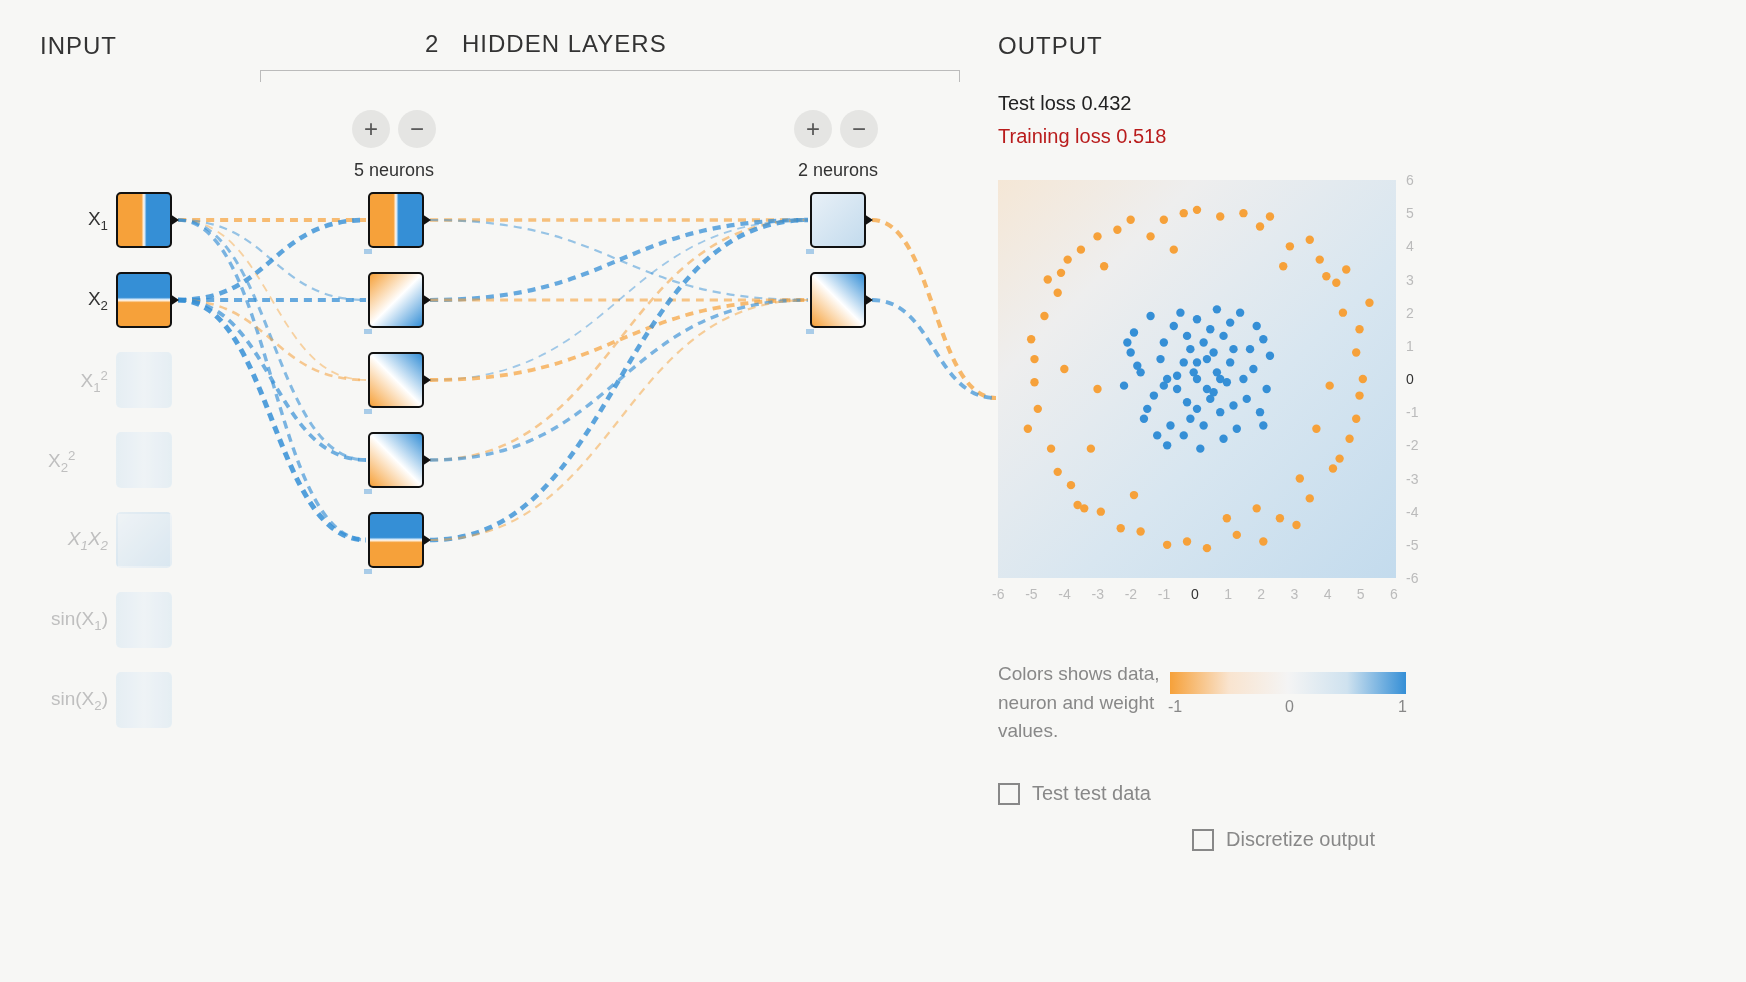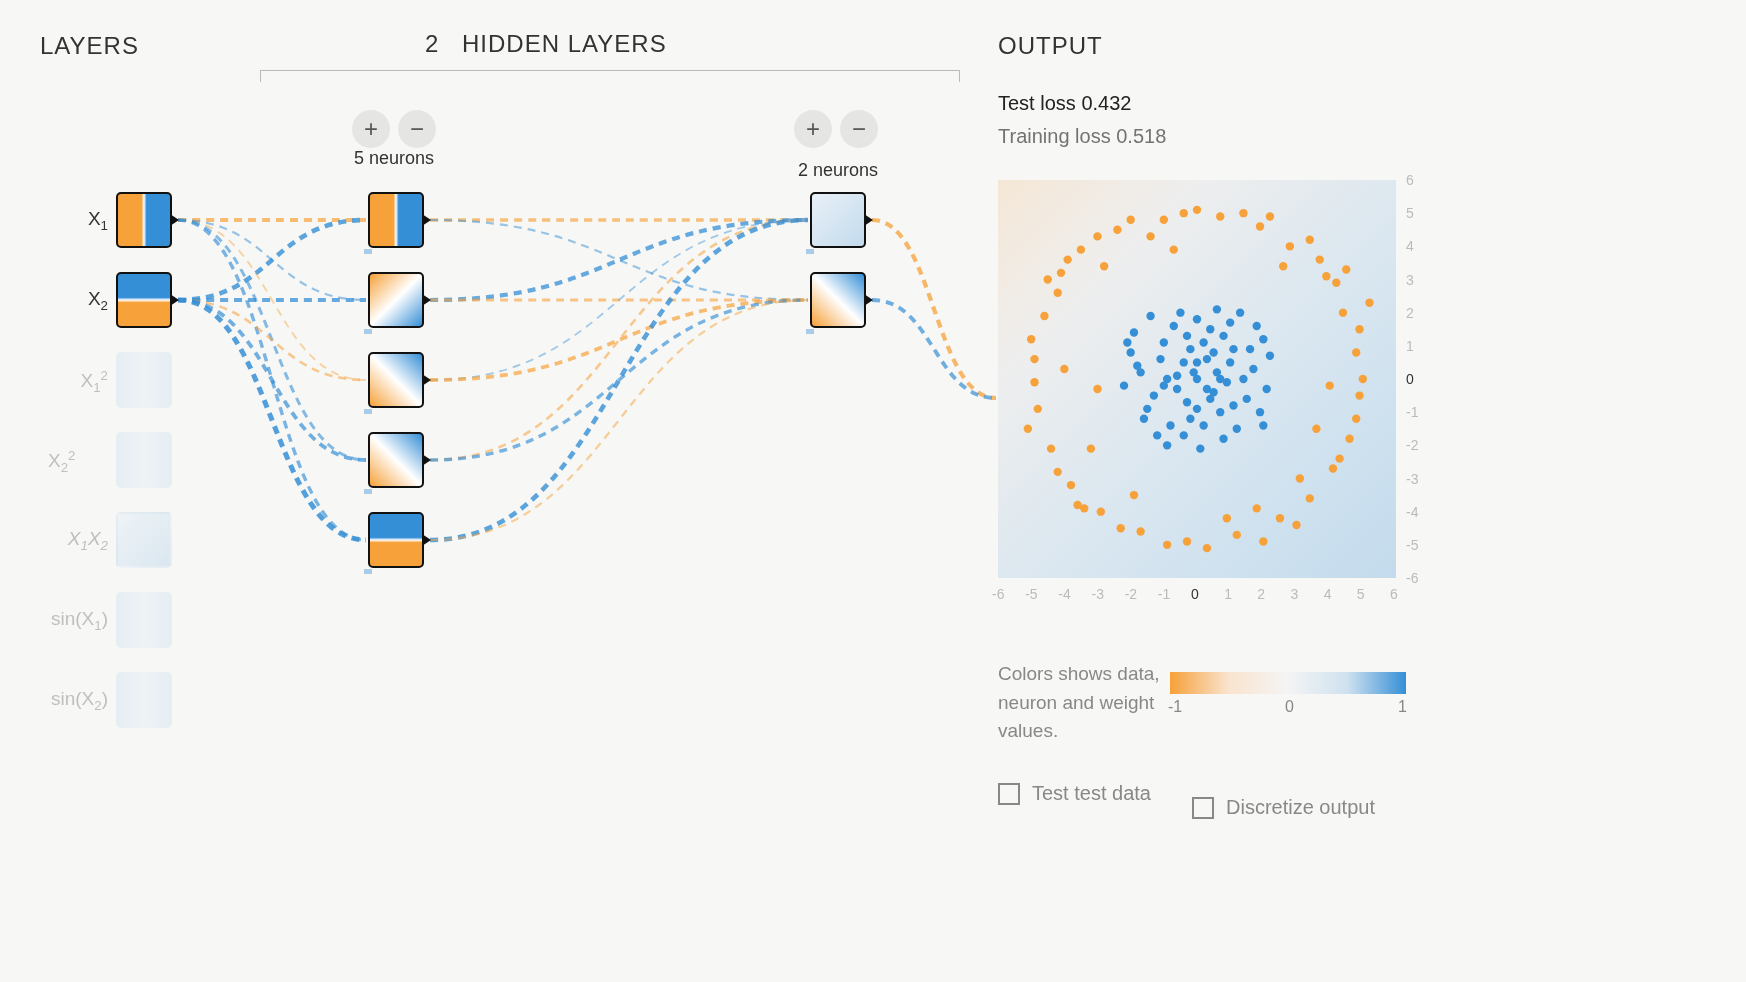--- a/index.html
+++ b/index.html
@@ -17,45 +17,45 @@
   .neurons-label{font-size:18px;color:#333}
   .feature-label{font-size:19px;color:#333}
   .feature-label.disabled{color:#bfbfbf}
   .feature-label sub{font-size:.7em}
   .feature-label sup{font-size:.7em}
   .node{position:absolute;width:56px;height:56px;border:2.5px solid #111;border-radius:5px;background:#fff;cursor:pointer}
   .node.disabled{border-color:transparent;opacity:.55;cursor:default}
   .node .triangle{position:absolute;right:-9px;top:50%;transform:translateY(-50%);width:0;height:0;border-top:6px solid transparent;border-bottom:6px solid transparent;border-left:9px solid #111}
   .node .tick{position:absolute;left:-6px;bottom:-8px;width:8px;height:5px;background:#a9cce8}
   .loss-test{left:998px;top:92px;font-size:20px;color:#222}
-  .loss-train{left:998px;top:125px;font-size:20px;color:#737373}
+  .loss-train{left:998px;top:125px;font-size:20px;color:#b91c1c}
   .legend-text{left:998px;top:660px;width:165px;font-size:19px;color:#888;line-height:1.5}
   .gradient-bar{left:1170px;top:672px;width:236px;height:22px;background:linear-gradient(to right,#f6a13a,#f9e4cf,#f4f4f4,#cfe2ef,#358fd6)}
   .scale-label{font-size:16px;color:#888}
   .chk{display:flex;align-items:center;gap:12px;font-size:20px;color:#888;cursor:pointer}
   .chk .box{width:22px;height:22px;border:2px solid #888}
   svg.conns{position:absolute;left:0;top:0;pointer-events:none}
   #plot{position:absolute;left:998px;top:180px;width:398px;height:398px;background:linear-gradient(135deg,#f5e7d6 0%,#eeeeee 25%,#d8e6f0 60%,#c3dbed 100%)}
   .axis-tick{position:absolute;font-size:14px;color:#bbb}
   .axis-tick.zero{color:#333}
 </style>
 </head>
 <body>
 
-<div class="abs section-title input-title">LAYERS</div>
+<div class="abs section-title input-title">INPUT</div>
 <div class="abs section-title hidden-title">
   <span class="hidden-count">2</span>
   <span>HIDDEN LAYERS</span>
 </div>
 <div class="abs section-title output-title">OUTPUT</div>
 <div class="abs bracket"></div>
 
 <button class="abs round-btn" style="left:352px;top:110px">+</button>
 <button class="abs round-btn" style="left:398px;top:110px">−</button>
-<div class="abs neurons-label" style="left:354px;top:148px">5 neurons</div>
+<div class="abs neurons-label" style="left:354px;top:160px">5 neurons</div>
 
 <button class="abs round-btn" style="left:794px;top:110px">+</button>
 <button class="abs round-btn" style="left:840px;top:110px">−</button>
 <div class="abs neurons-label" style="left:798px;top:160px">2 neurons</div>
 
 <svg class="conns" id="conn-svg" width="1000" height="800">
     <path d="M178,220 C272,220 272,220 366,220" fill="none" stroke="#f6a13a" stroke-width="3.8" stroke-dasharray="8 6" opacity="0.70"></path>
     <path d="M178,220 C272,220 272,300 366,300" fill="none" stroke="#358fd6" stroke-width="2.2" stroke-dasharray="8 6" opacity="0.50"></path>
     <path d="M178,220 C272,220 272,380 366,380" fill="none" stroke="#f6a13a" stroke-width="1.8" stroke-dasharray="8 6" opacity="0.45"></path>
     <path d="M178,220 C272,220 272,460 366,460" fill="none" stroke="#358fd6" stroke-width="3.0" stroke-dasharray="8 6" opacity="0.60"></path>
@@ -304,16 +304,16 @@
 <div class="abs legend-text">Colors shows data, neuron and weight values.</div>
 <div class="abs gradient-bar"></div>
 <div class="abs scale-label" style="left:1168px;top:698px">-1</div>
 <div class="abs scale-label" style="left:1285px;top:698px">0</div>
 <div class="abs scale-label" style="left:1398px;top:698px">1</div>
 
 <label class="abs chk" style="left:998px;top:782px">
   <span class="box"></span>
   <span>Test test data</span>
 </label>
-<label class="abs chk" style="left:1192px;top:796px">
+<label class="abs chk" style="left:1192px;top:828px">
   <span class="box"></span>
   <span>Discretize output</span>
 </label>
 
 </body></html>

